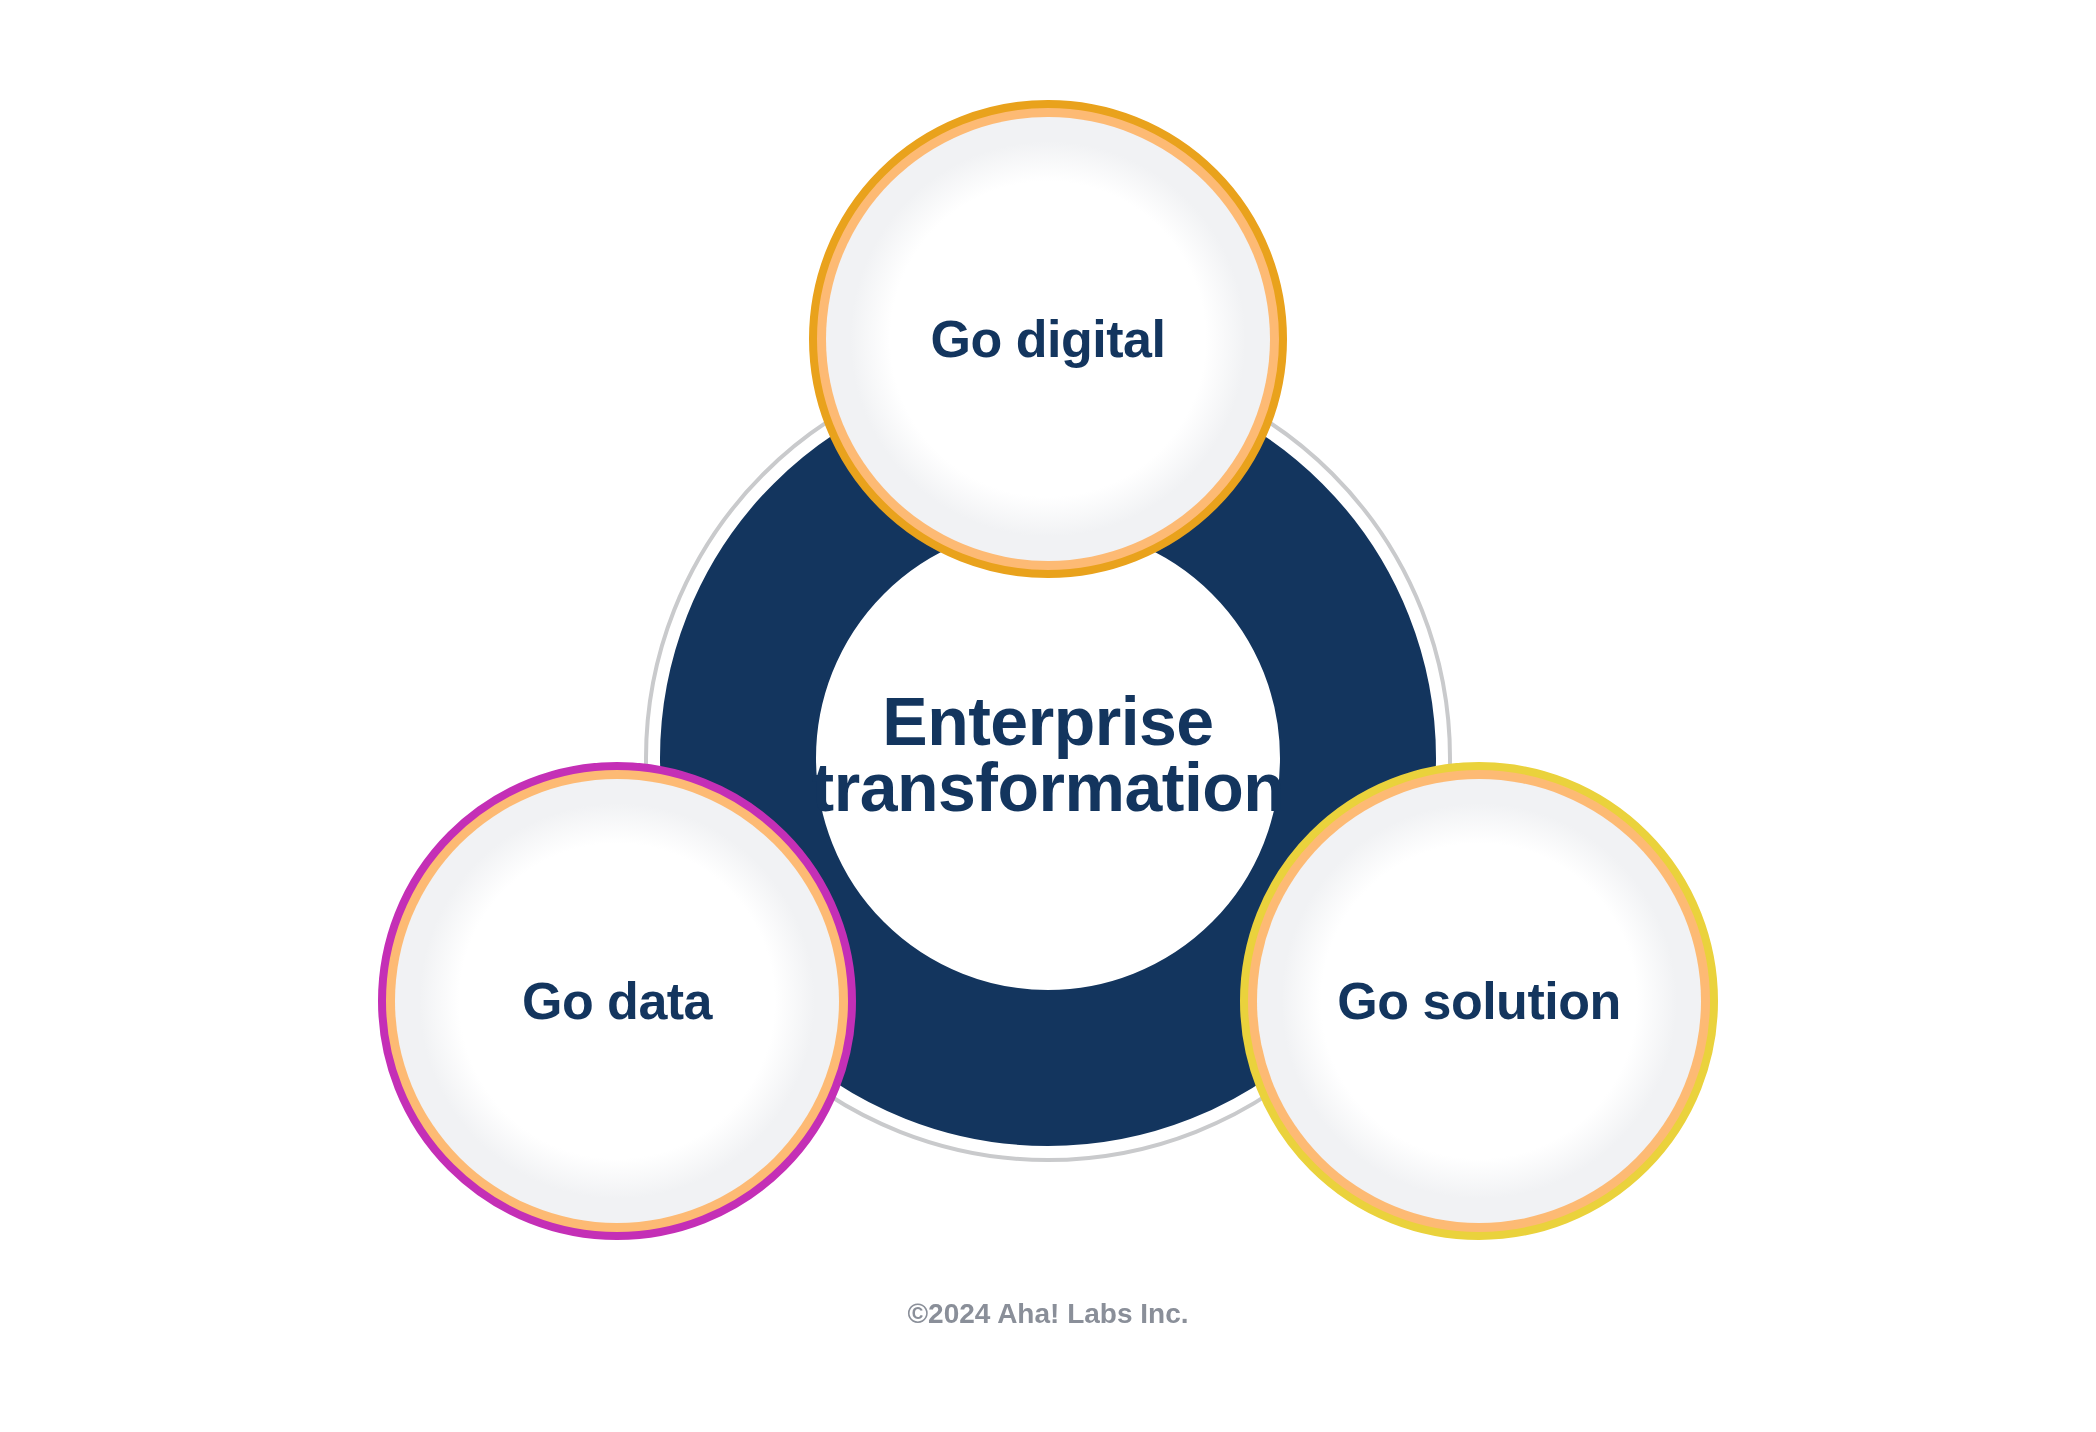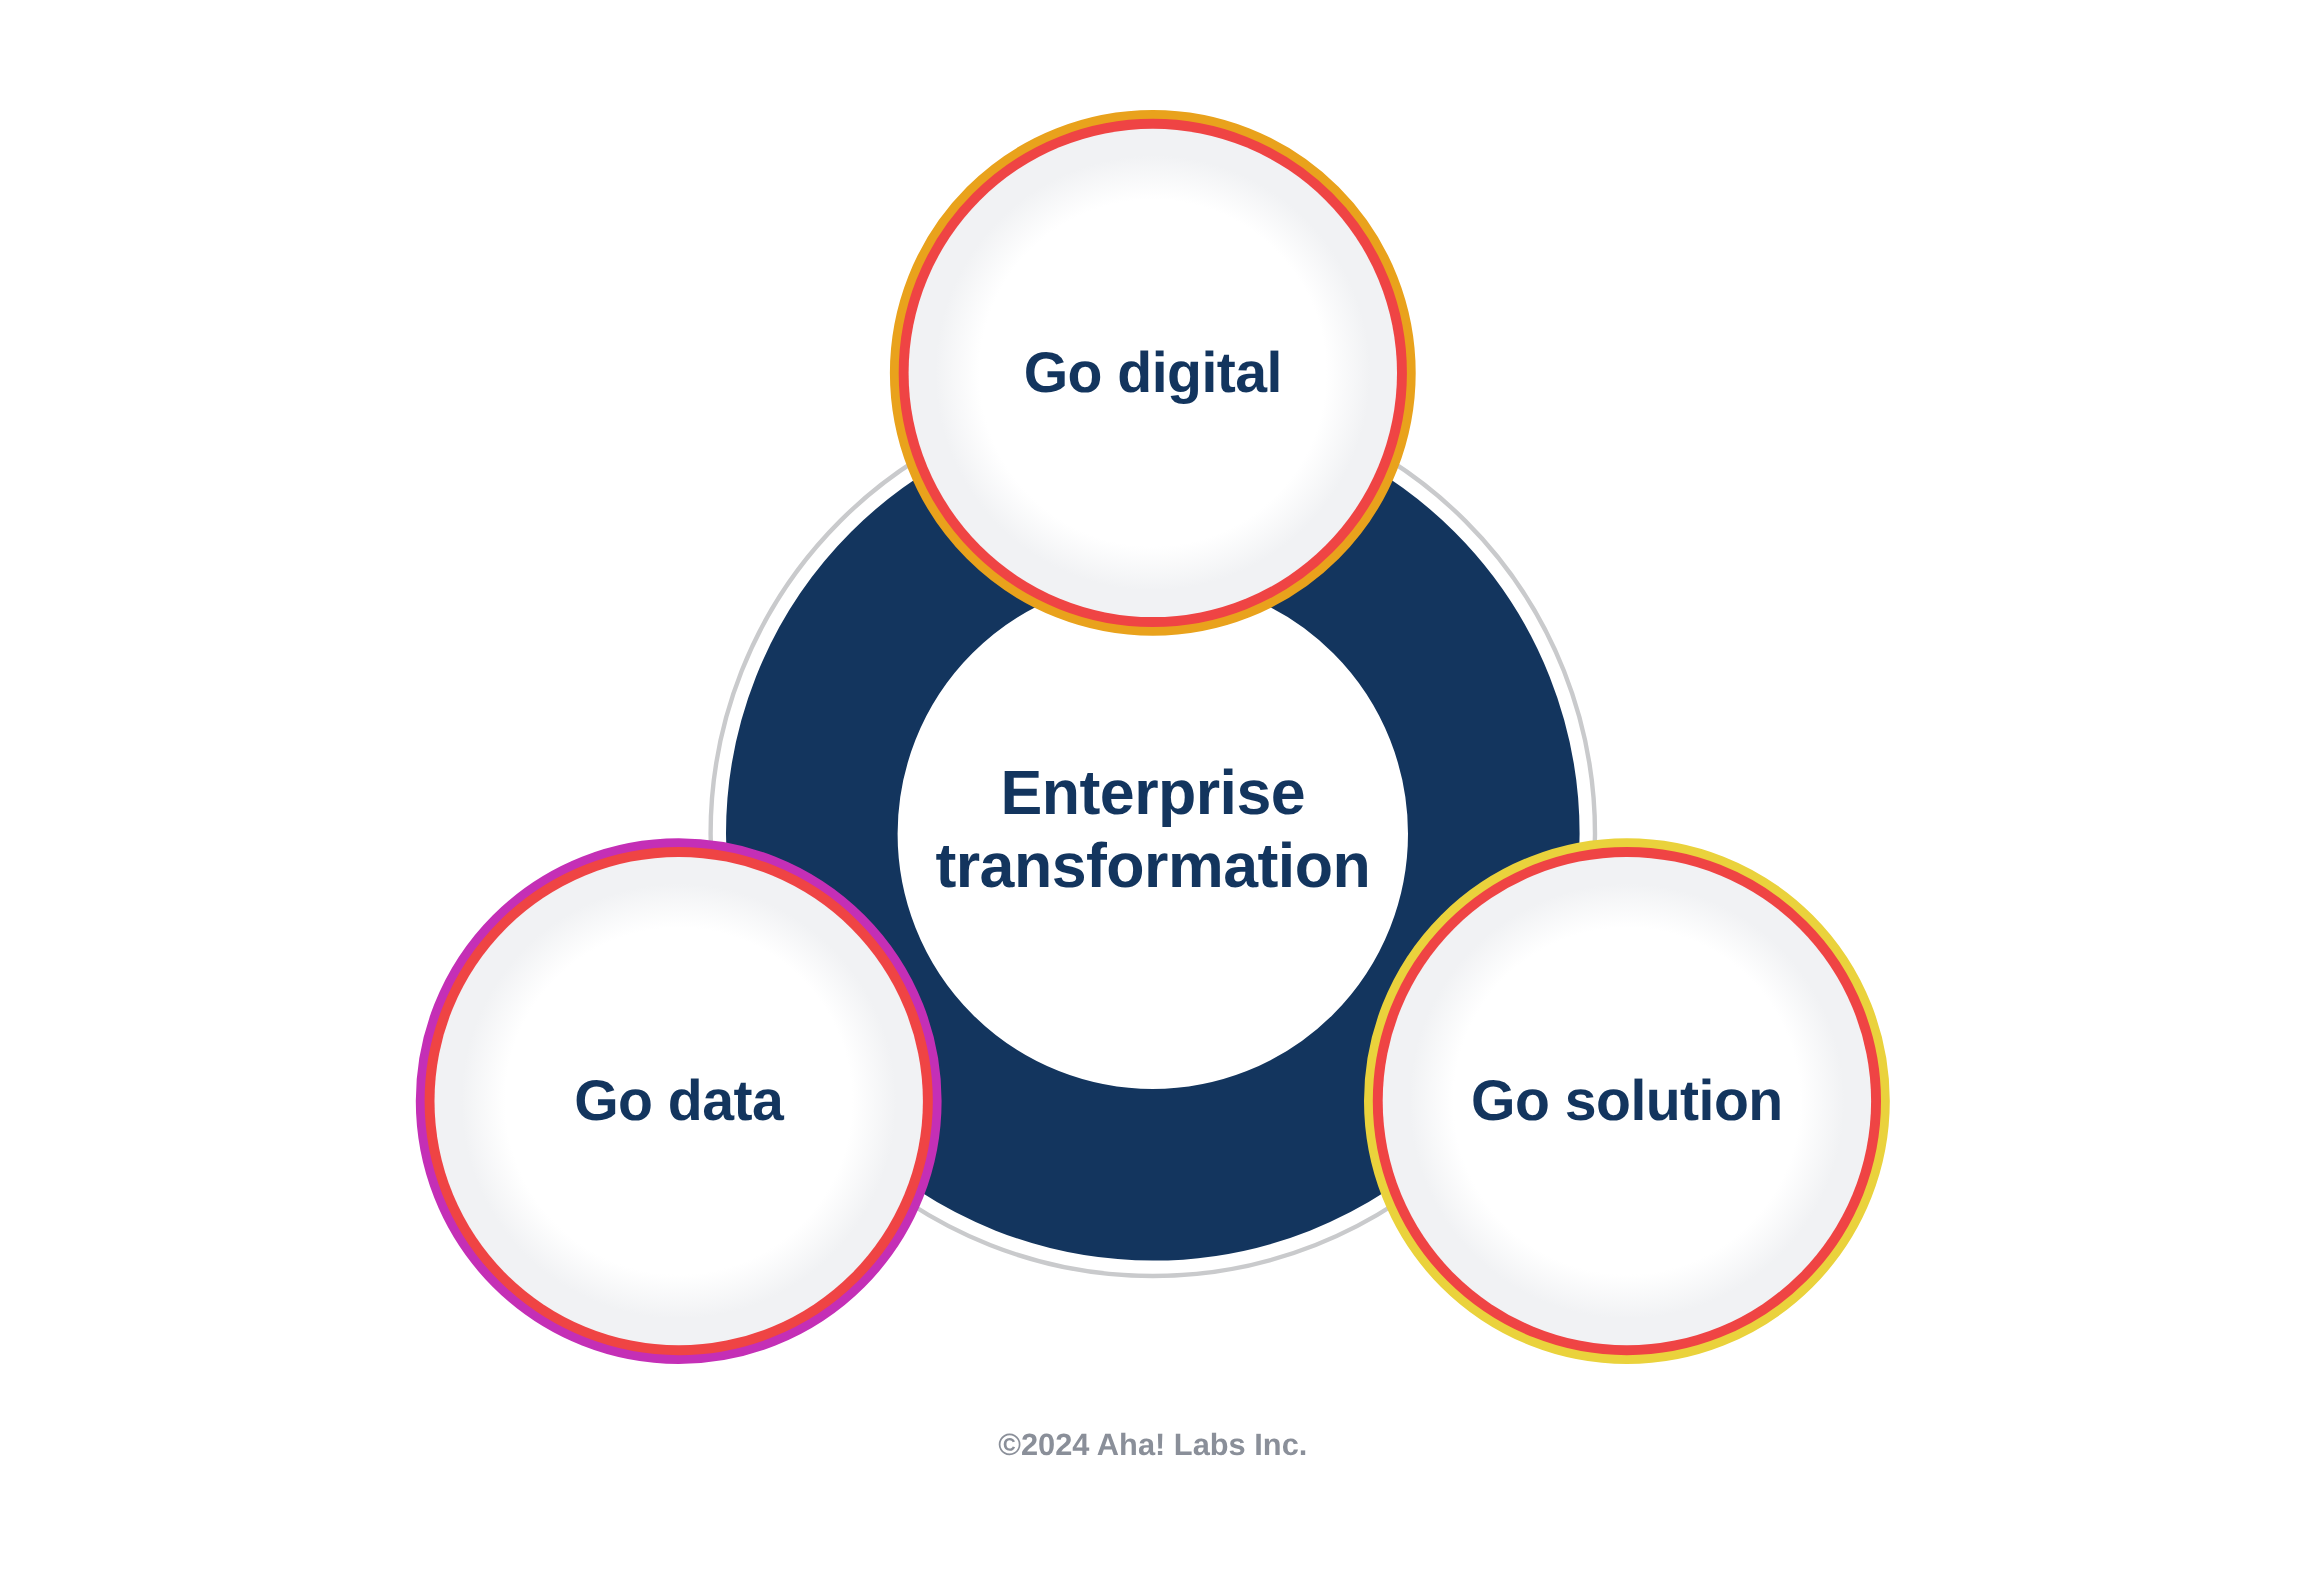--- a/index.html
+++ b/index.html
@@ -34,32 +34,32 @@
     background: #ffffff;
     z-index: 2;
   }
 
   
   .center-label {
     position: absolute;
     left: 698px; top: 688px;
     width: 700px;
     text-align: center;
-    font-size: 57px;
+    font-size: 68px;
     font-weight: 700;
     letter-spacing: -0.5px;
     line-height: 66px;
     color: #13355e;
     z-index: 4;
   }
 
   
   .node {
     width: 478px; height: 478px;
-    background: #ef4444;
+    background: #fdba74;
     border-width: 8px;
     border-style: solid;
     z-index: 3;
   }
   .node-inner {
     position: absolute;
     left: 9px; top: 9px;
     width: 444px; height: 444px;
     border-radius: 50%;
     background: radial-gradient(closest-side, #ffffff 71%, #f1f2f4 89%);

